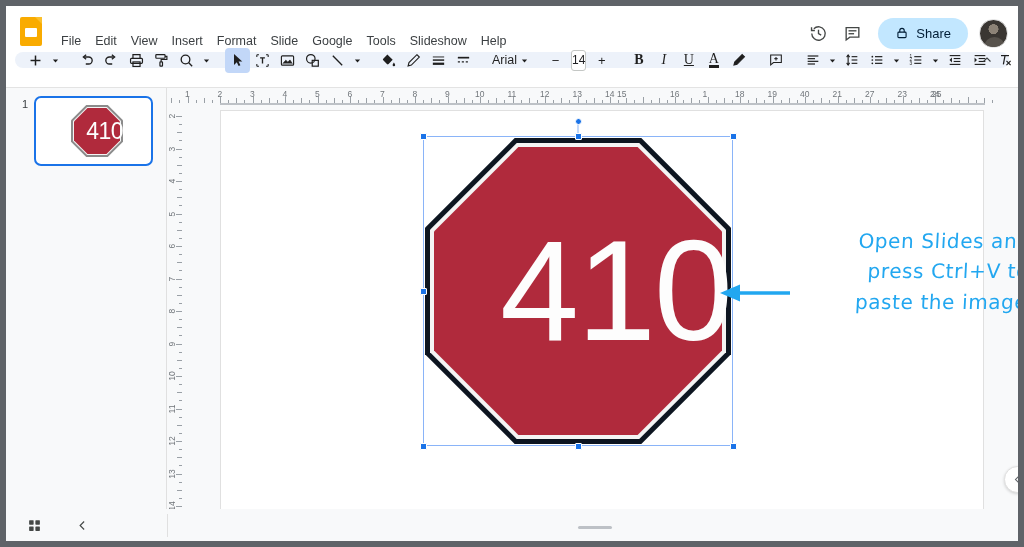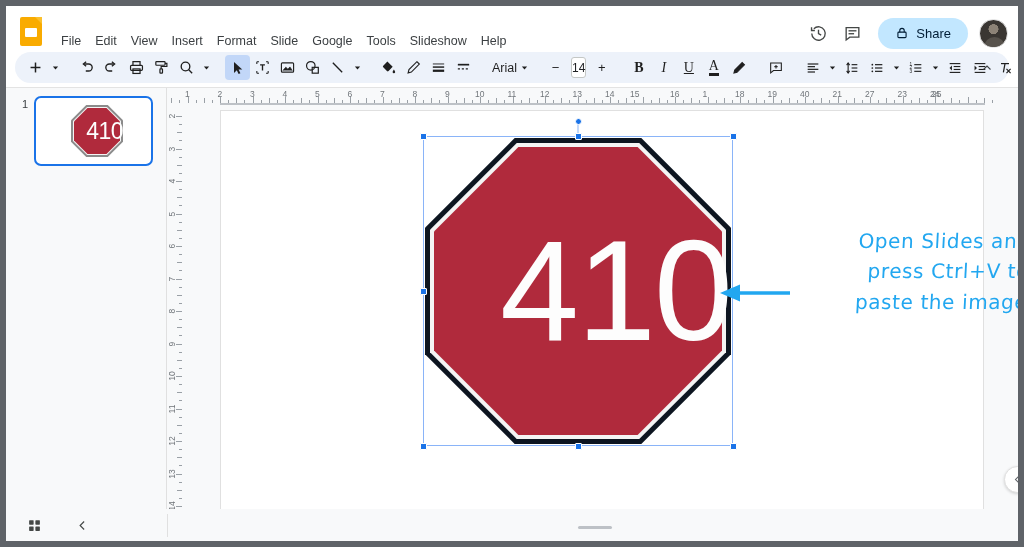--- a/index.html
+++ b/index.html
@@ -154,21 +154,21 @@
   }
 
   
   .toolbar-wrap {
     height: 35px;
     background: #fff;
     padding: 0 9px;
     position: relative;
   }
   .toolbar {
-    height: 31px;
+    height: 16px;
     background: #edf2fa;
     border-radius: 16px;
     display: flex;
     align-items: center;
     padding: 0 8px;
     position: relative;
   }
   .tb {
     height: 25px;
     min-width: 25px;
@@ -823,21 +823,21 @@
           <div class="rlabel" style="left: 405.5px; top: 1px;">13</div>
           <div class="rtick" style="left: 418.625px; top: 11.5px; width: 1px; height: 3.5px;"></div>
           <div class="rtick" style="left: 426.75px; top: 10px; width: 1px; height: 5px;"></div>
           <div class="rtick" style="left: 434.875px; top: 11.5px; width: 1px; height: 3.5px;"></div>
           <div class="rtick" style="left: 443px; top: 9px; width: 1px; height: 6px;"></div>
           <div class="rlabel" style="left: 438px; top: 1px;">14</div>
           <div class="rtick" style="left: 451.125px; top: 11.5px; width: 1px; height: 3.5px;"></div>
           <div class="rtick" style="left: 459.25px; top: 10px; width: 1px; height: 5px;"></div>
           <div class="rtick" style="left: 467.375px; top: 11.5px; width: 1px; height: 3.5px;"></div>
           <div class="rtick" style="left: 475.5px; top: 9px; width: 1px; height: 6px;"></div>
-          <div class="rlabel" style="left: 463px; top: 1px;">15</div>
+          <div class="rlabel" style="left: 450px; top: 1px;">15</div>
           <div class="rtick" style="left: 483.625px; top: 11.5px; width: 1px; height: 3.5px;"></div>
           <div class="rtick" style="left: 491.75px; top: 10px; width: 1px; height: 5px;"></div>
           <div class="rtick" style="left: 499.875px; top: 11.5px; width: 1px; height: 3.5px;"></div>
           <div class="rtick" style="left: 508px; top: 9px; width: 1px; height: 6px;"></div>
           <div class="rlabel" style="left: 503px; top: 1px;">16</div>
           <div class="rtick" style="left: 516.125px; top: 11.5px; width: 1px; height: 3.5px;"></div>
           <div class="rtick" style="left: 524.25px; top: 10px; width: 1px; height: 5px;"></div>
           <div class="rtick" style="left: 532.375px; top: 11.5px; width: 1px; height: 3.5px;"></div>
           <div class="rtick" style="left: 540.5px; top: 9px; width: 1px; height: 6px;"></div>
           <div class="rlabel" style="left: 535.5px; top: 1px;">1</div>

